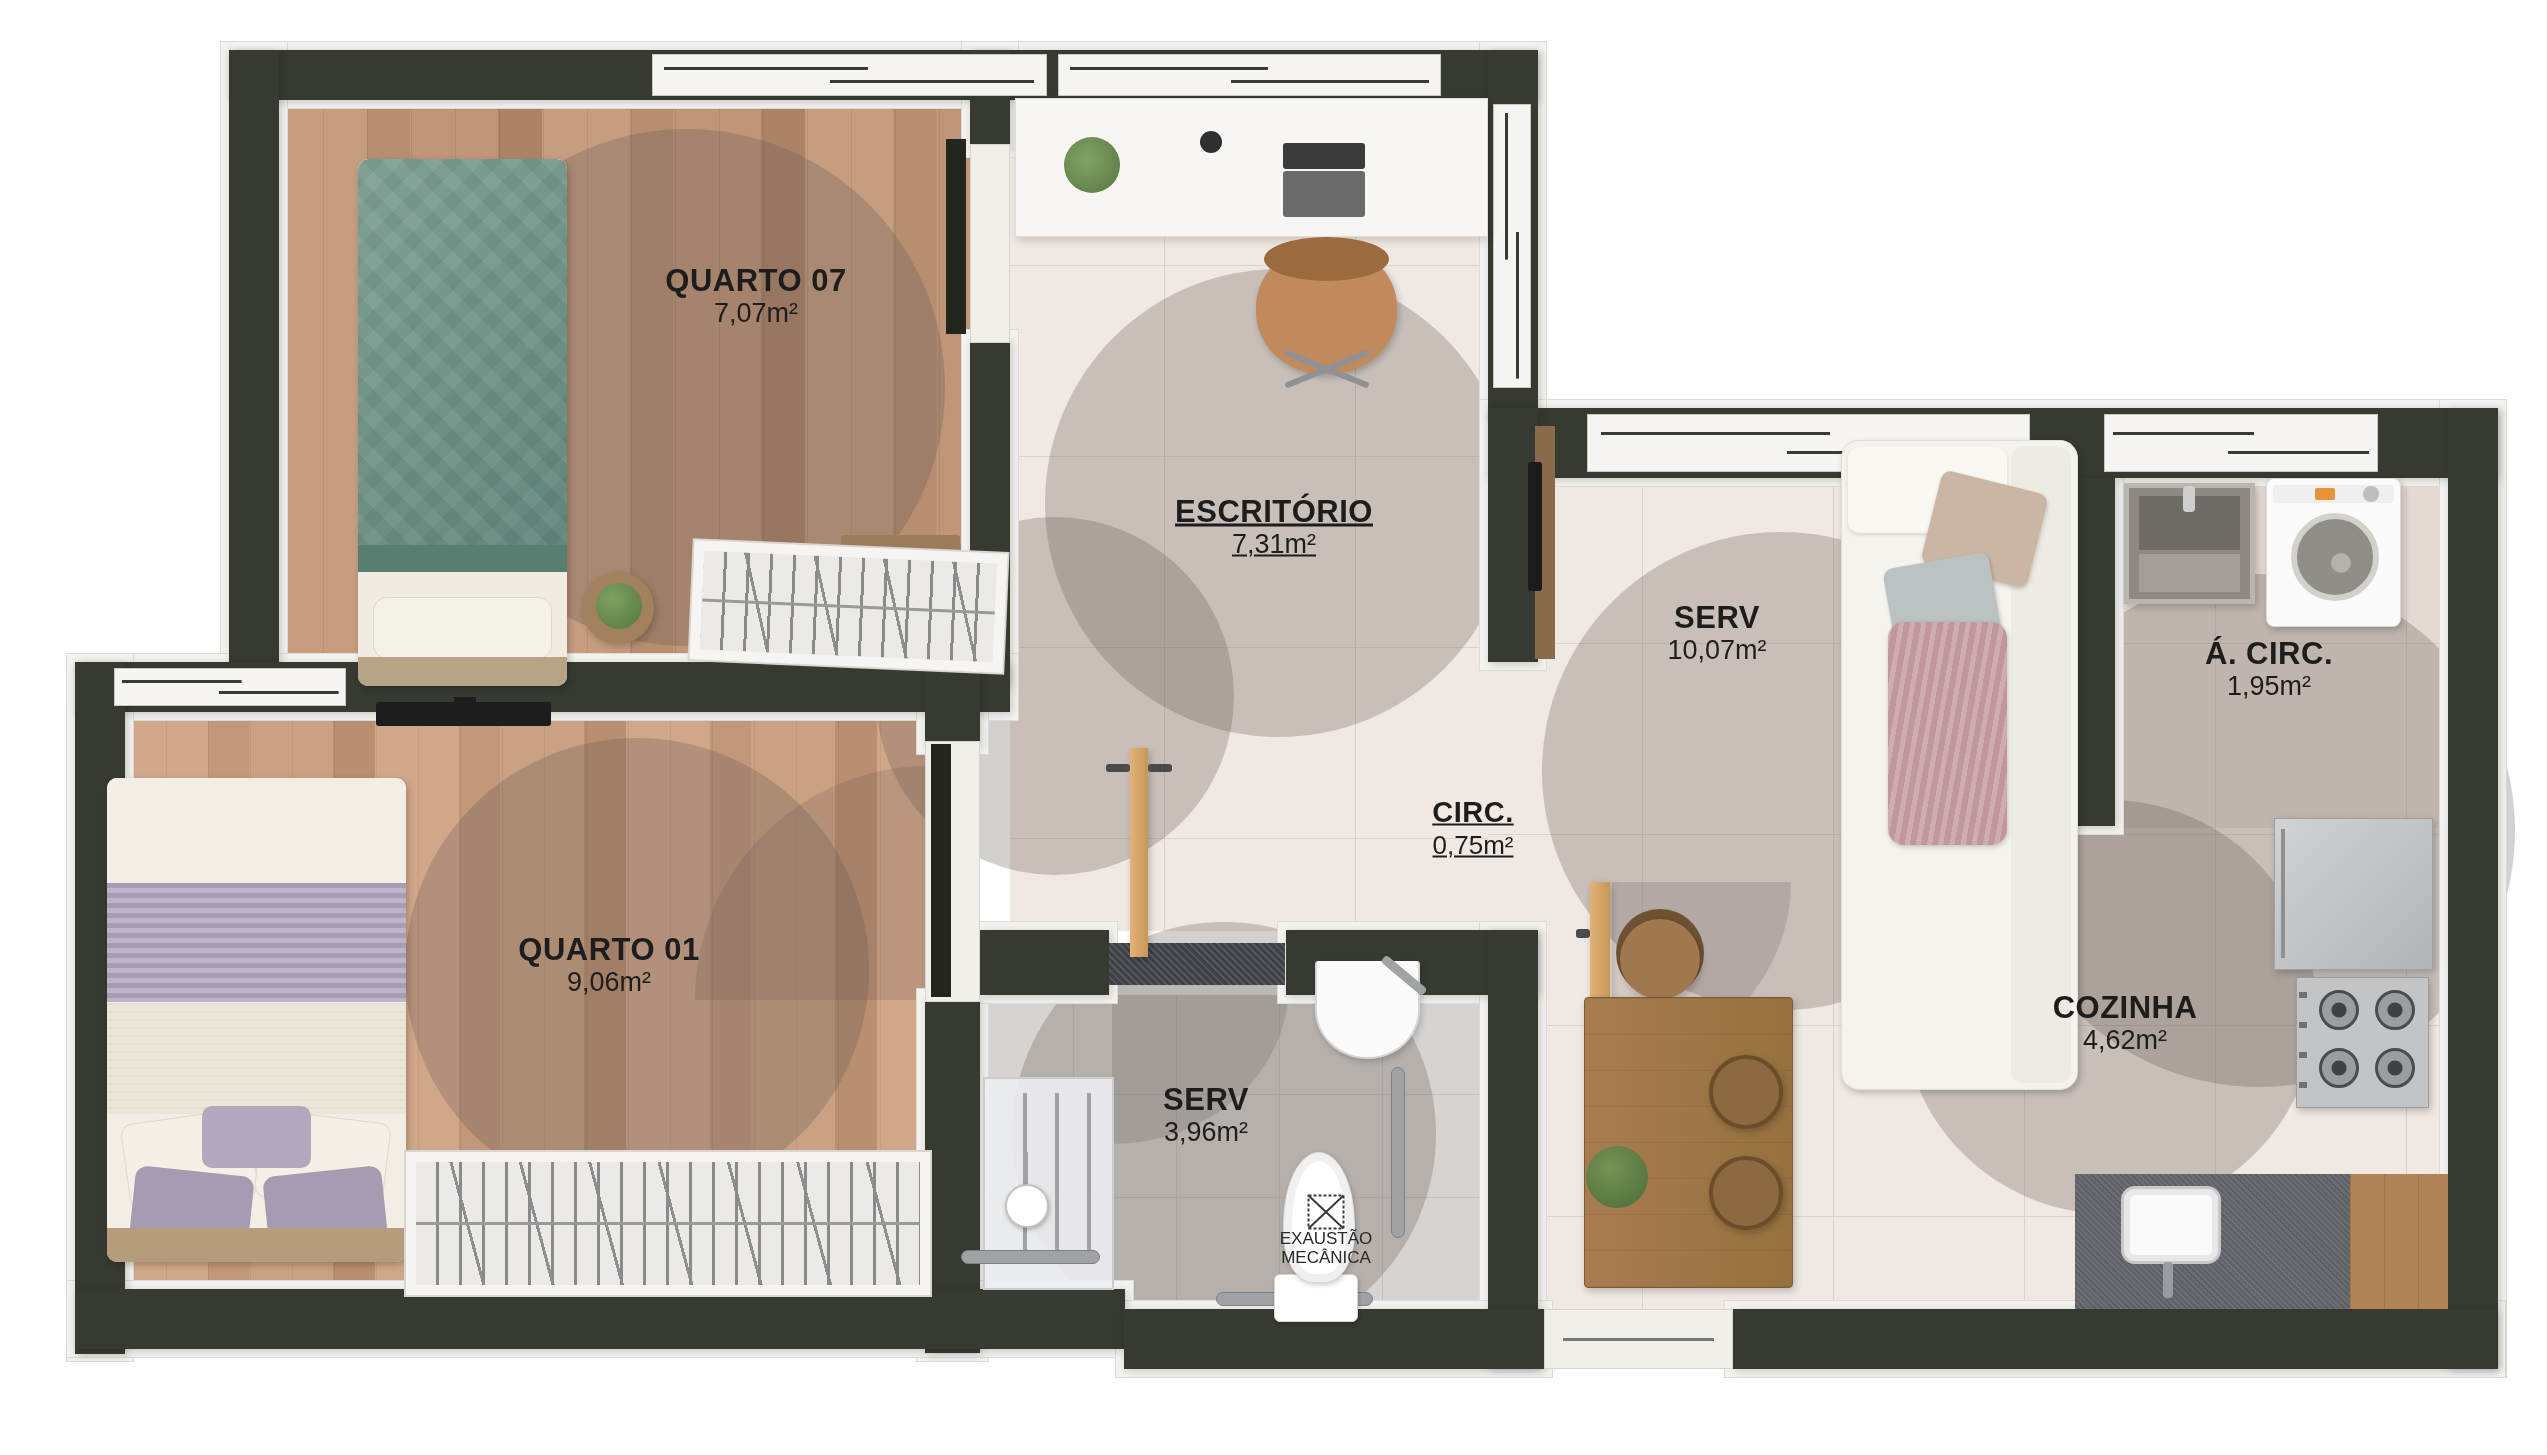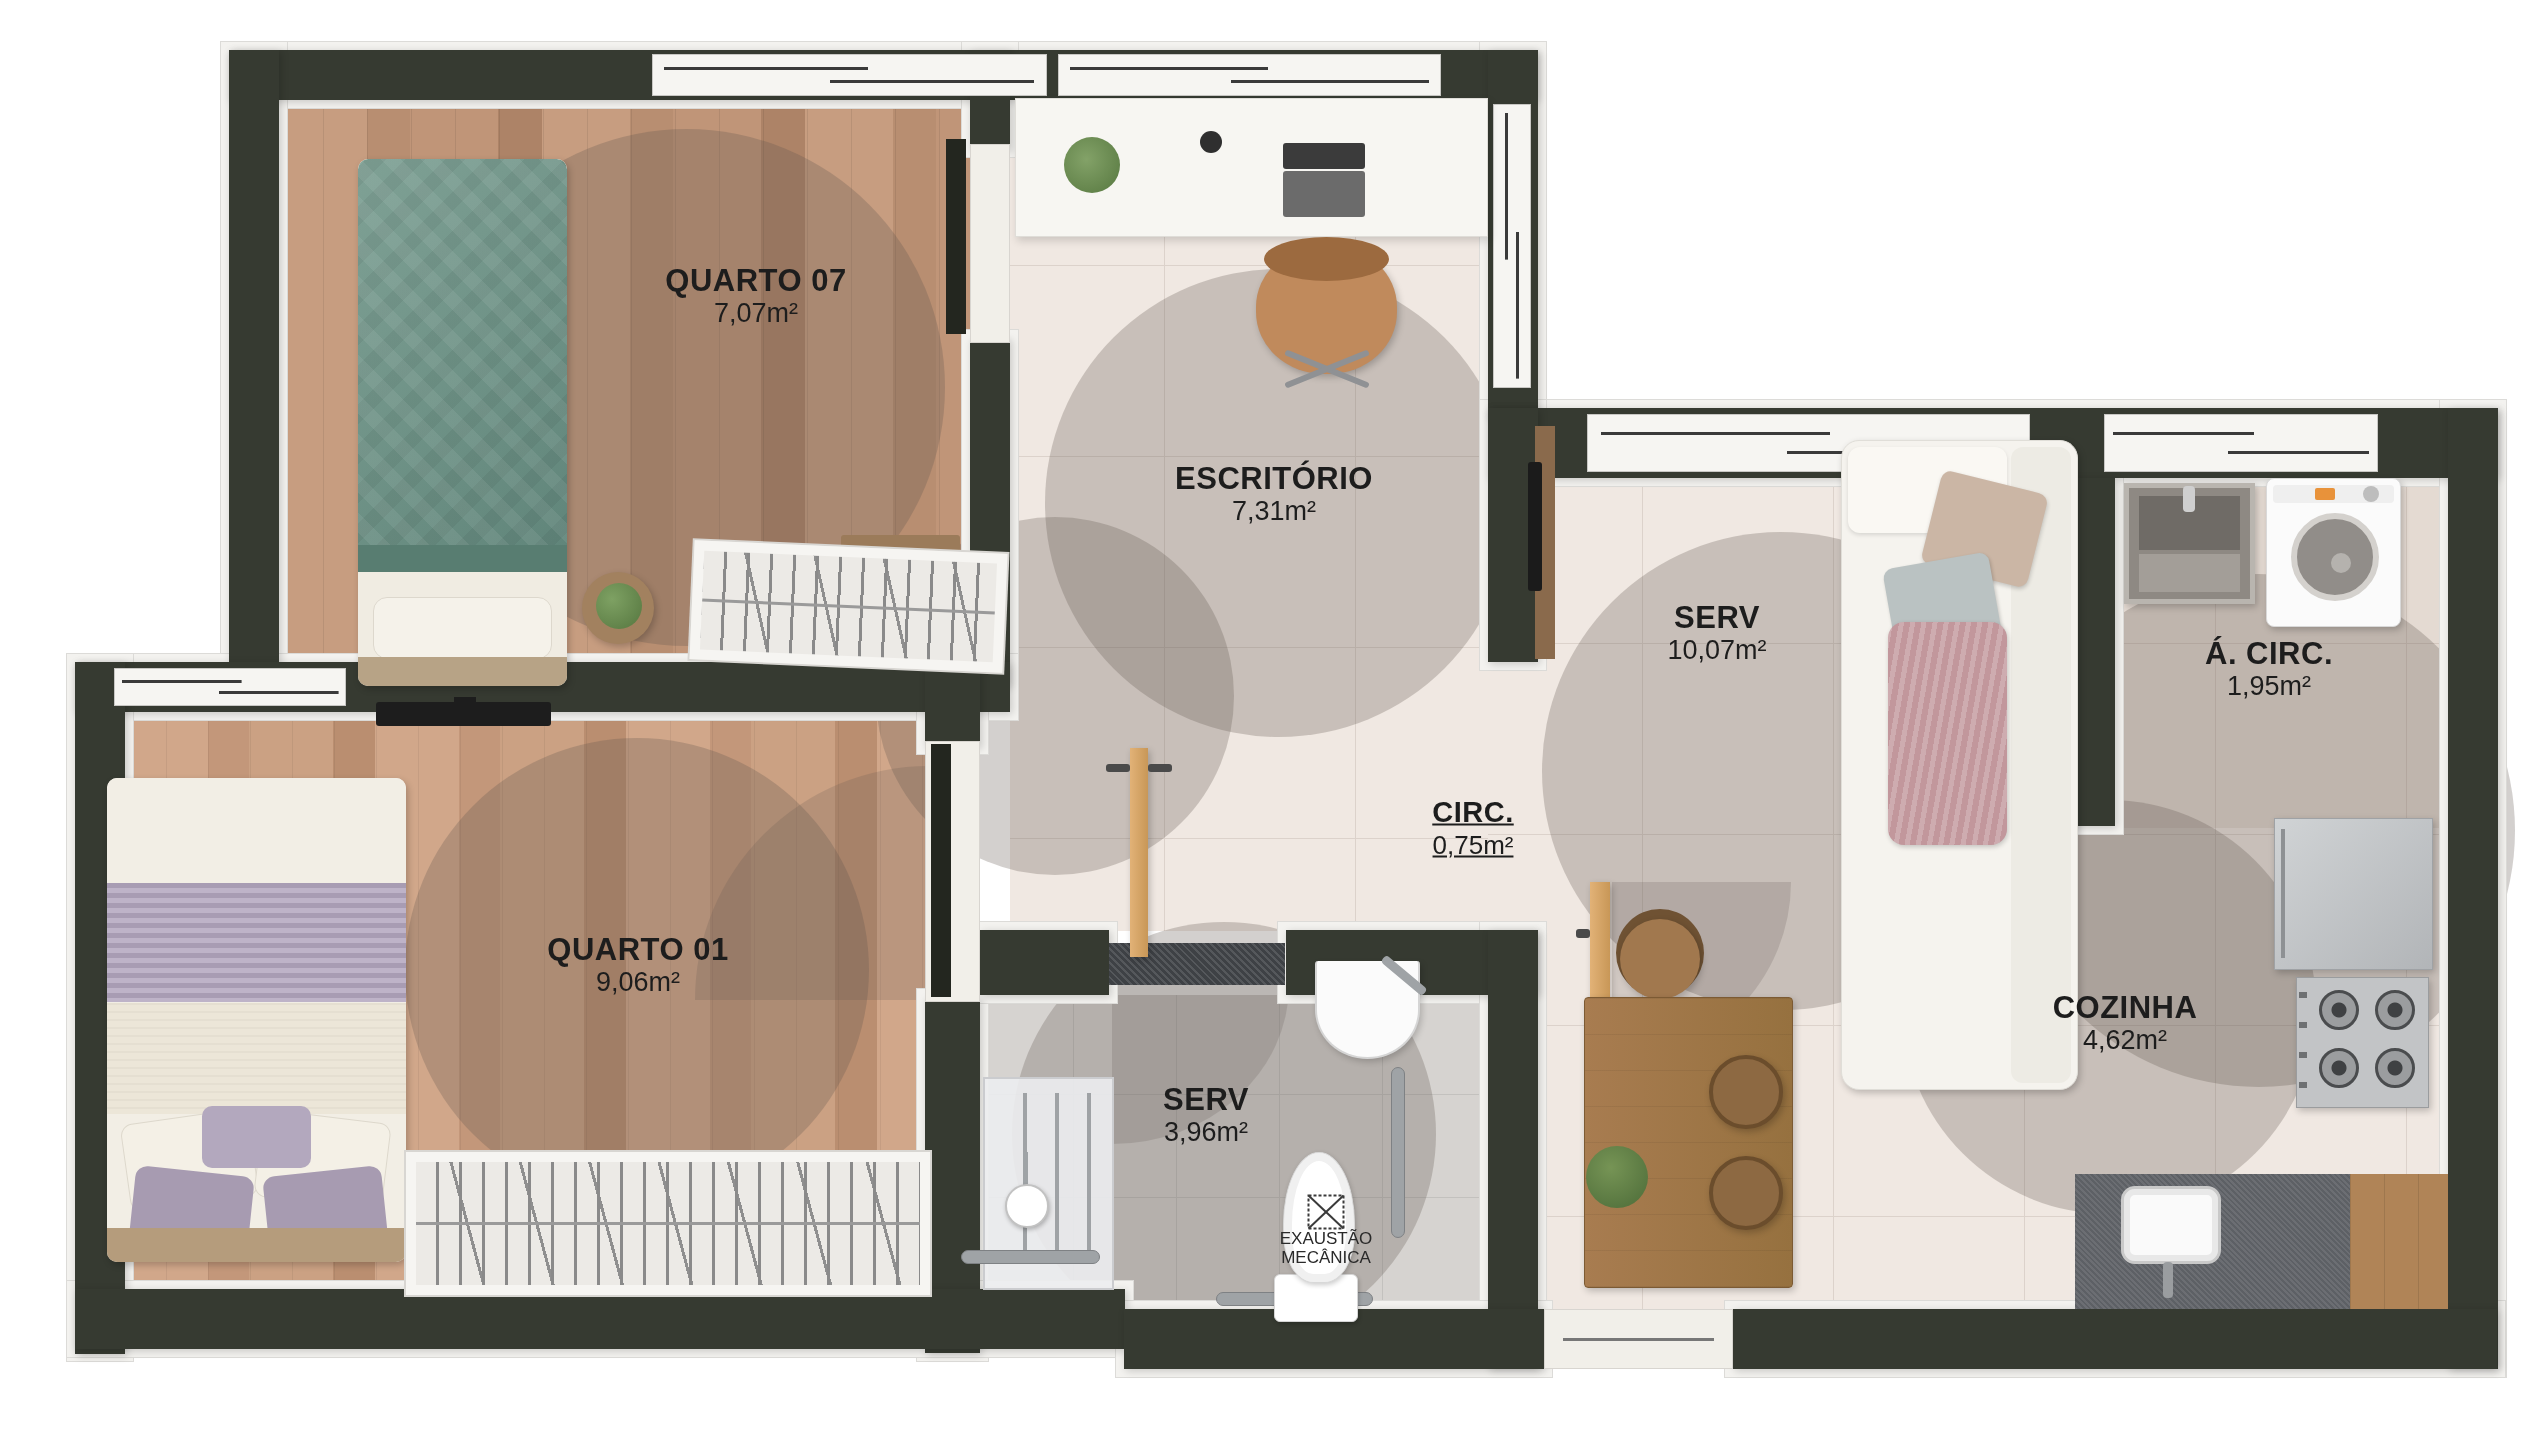--- a/index.html
+++ b/index.html
@@ -234,37 +234,37 @@
     <div class="fur" style="left:159px;top:393px;width:119px;height:80px;background:#a79bb1;border-radius:12px;transform:rotate(-6deg);"></div>
     <div class="fur" style="left:95px;top:328px;width:109px;height:62px;background:#b3a8be;border-radius:10px;"></div>
     <div class="fur" style="left:0;top:450px;width:299px;height:34px;background:#b59c7c;"></div>
   </div>
   <div class="fur shadowed hangers" style="left:406px;top:1152px;width:524px;height:143px;background-color:#eceae6;border:10px solid #f6f5f2;box-shadow:0 0 0 2px #d8d6d2;"></div>
 
   <div class="room-label" style="left:756px;top:295px;">
     <div class="rn">QUARTO 07</div>
     <div class="ra">7,07m²</div>
   </div>
-  <div class="room-label" style="left:1274px;top:493px;">
+  <div class="room-label" style="left:1274px;top:526px;text-decoration:underline;">
     <div class="rn">ESCRITÓRIO</div>
     <div class="ra">7,31m²</div>
   </div>
   <div class="room-label" style="left:1717px;top:632px;">
     <div class="rn">SERV</div>
     <div class="ra">10,07m²</div>
   </div>
   <div class="room-label" style="left:2269px;top:668px;">
     <div class="rn">Á. CIRC.</div>
     <div class="ra">1,95m²</div>
   </div>
   <div class="room-label" style="left:1473px;top:827px;text-decoration:underline;">
     <div class="rn" style="font-size:29px;">CIRC.</div>
     <div class="ra" style="font-size:26px;">0,75m²</div>
   </div>
-  <div class="room-label" style="left:638px;top:964px;">
+  <div class="room-label" style="left:609px;top:964px;">
     <div class="rn">QUARTO 01</div>
     <div class="ra">9,06m²</div>
   </div>
   <div class="room-label" style="left:1206px;top:1114px;">
     <div class="rn">SERV</div>
     <div class="ra">3,96m²</div>
   </div>
   <div class="room-label" style="left:2125px;top:1022px;">
     <div class="rn">COZINHA</div>
     <div class="ra">4,62m²</div>

